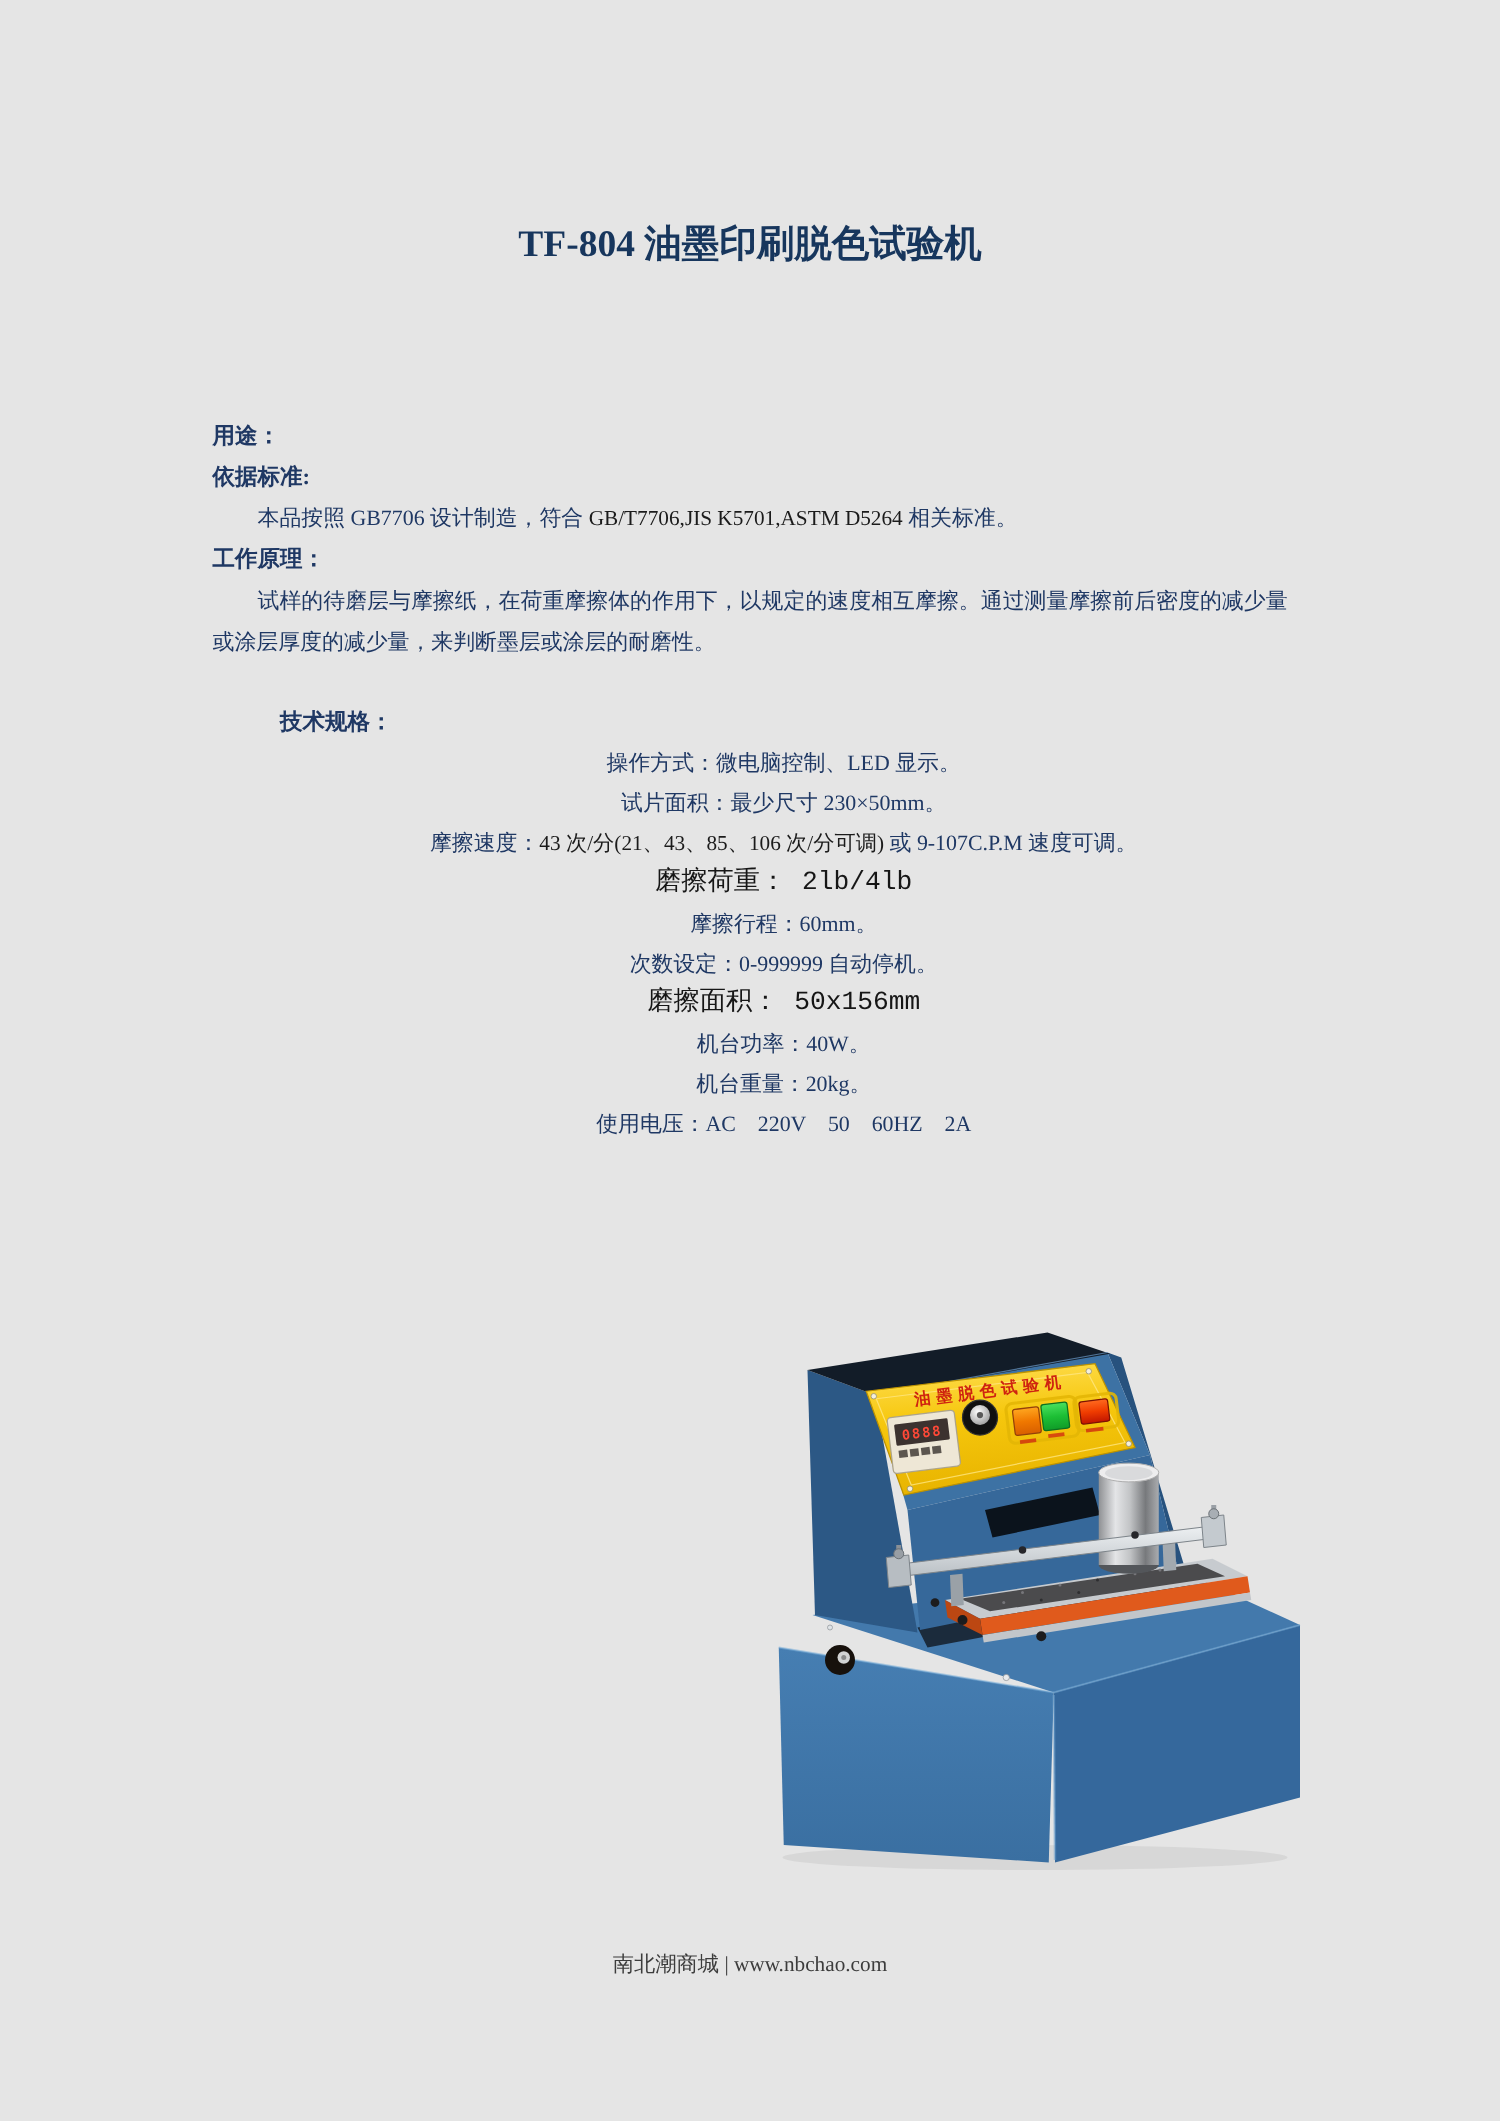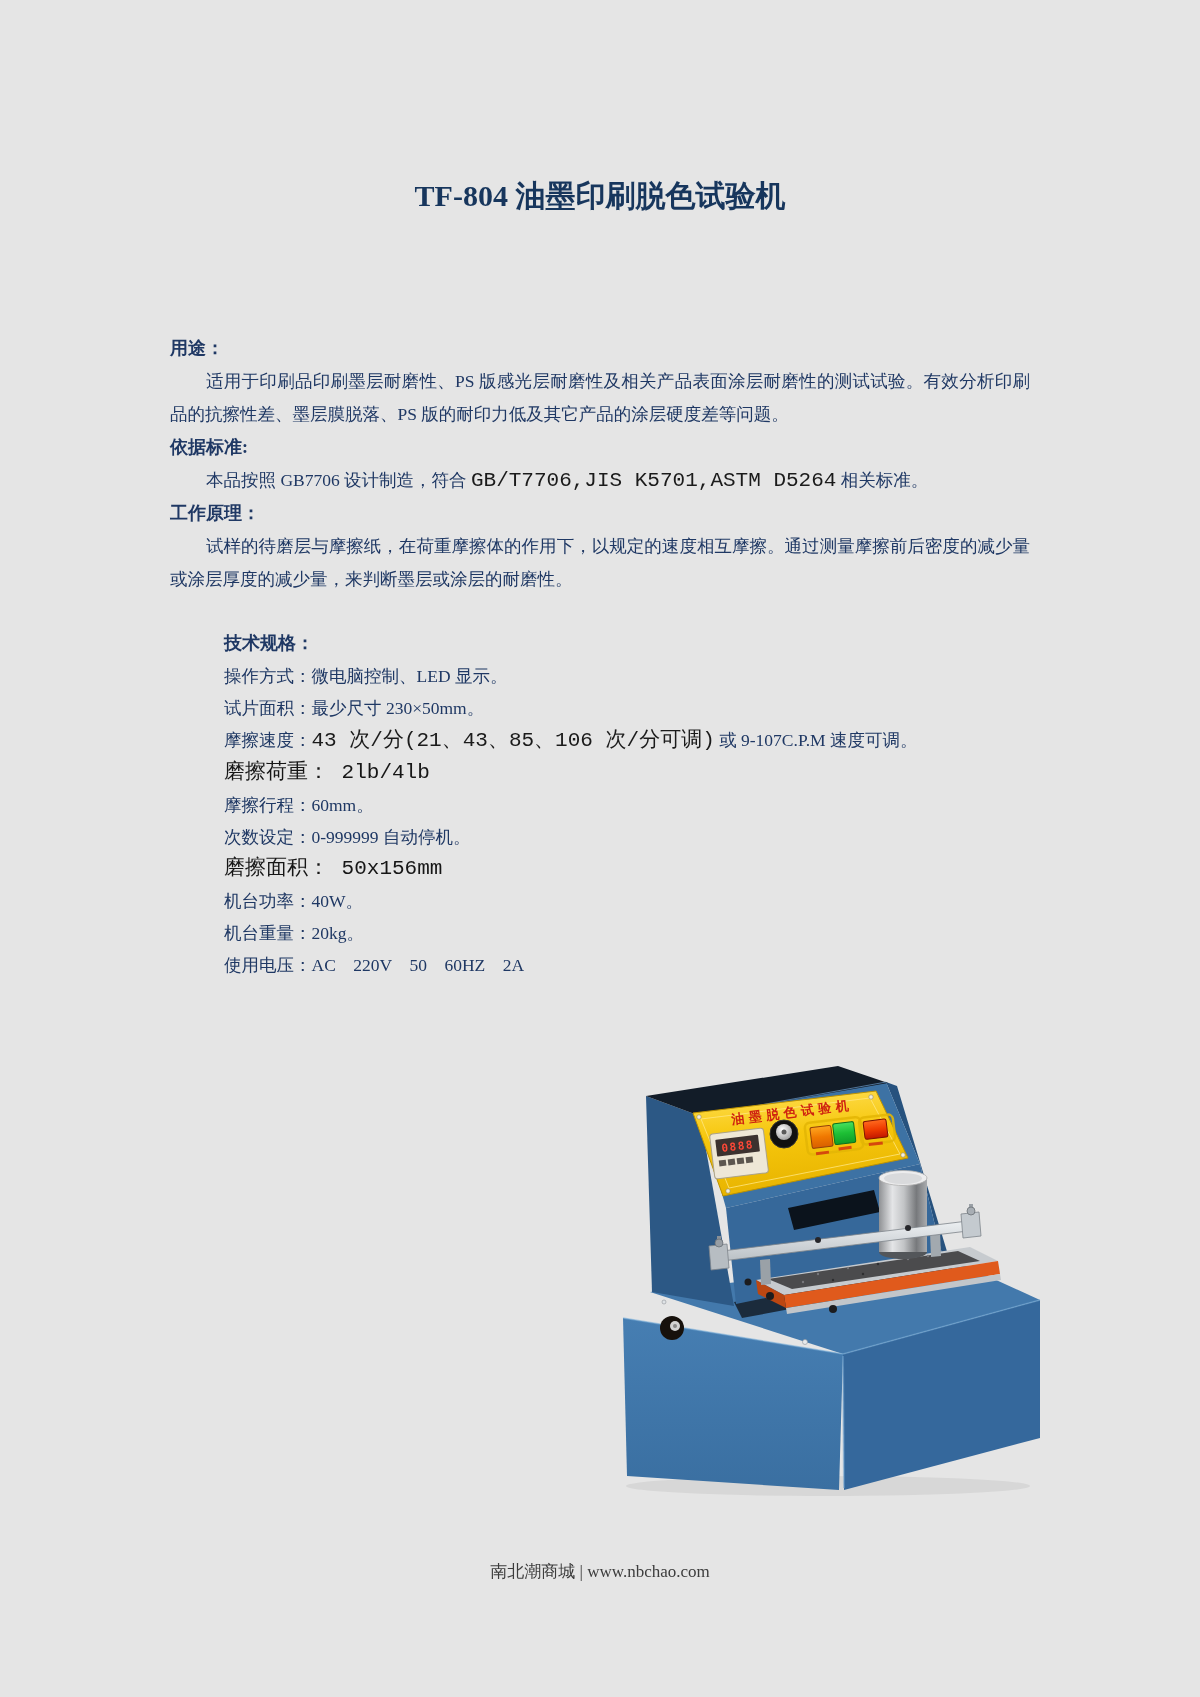--- a/index.html
+++ b/index.html
@@ -20,29 +20,29 @@
   }
   .sec-h {
     margin:0; font-size:18px; font-weight:bold; line-height:33px; color:#1f3864;
   }
   .sec-h.first { margin-top:118px; }
   p.body {
     margin:0; font-size:17.5px; line-height:33px; text-align:justify;
   }
   p.ind { text-indent:36px; }
   .sans-run {
-    font-family:Liberation Mono, monospace;
-    font-size:21px; color:#1b1b1b;
+    font-family:Liberation Serif, serif;
+    font-size:17px; color:#1b1b1b;
   }
   .spec-h {
     margin:31px 0 0 54px;
     font-size:18px; font-weight:bold; line-height:33px; color:#1f3864;
   }
   .spec-line {
-    margin-left:54px; font-size:17.5px; line-height:32px; white-space:pre-wrap;
+    margin-left:54px; font-size:17.5px; line-height:32px; white-space:pre-wrap;text-align:center;
   }
   .spec-line.sans-big {
     font-family:Liberation Mono, monospace;
     font-size:21px; color:#161616;
   }
   .machine {
     position:absolute; left:608px; top:1056px; width:442px; height:442px; margin:0;
   }
   .footer {
     position:absolute; left:0; top:1560px; width:100%;
@@ -52,21 +52,20 @@
 </style>
 </head>
 <body>
 
 <div class="page">
   <div class="content">
 
     <h1 class="doc-title">TF-804 油墨印刷脱色试验机</h1>
 
     <h2 class="sec-h first">用途：</h2>
-    <p class="body ind">适用于印刷品印刷墨层耐磨性、PS 版感光层耐磨性及相关产品表面涂层耐磨性的测试试验。有效分析印刷品的抗擦性差、墨层膜脱落、PS 版的耐印力低及其它产品的涂层硬度差等问题。</p>
 
     <h2 class="sec-h">依据标准:</h2>
     <p class="body ind"><span>本品按照 GB7706 设计制造，符合 </span><span class="sans-run">GB/T7706,JIS K5701,ASTM D5264</span><span> 相关标准。</span></p>
 
     <h2 class="sec-h">工作原理：</h2>
     <p class="body ind">试样的待磨层与摩擦纸，在荷重摩擦体的作用下，以规定的速度相互摩擦。通过测量摩擦前后密度的减少量或涂层厚度的减少量，来判断墨层或涂层的耐磨性。</p>
 
     <h3 class="spec-h">技术规格：</h3>
 
     <div class="spec-line"><span>操作方式：微电脑控制、LED 显示。</span></div>

